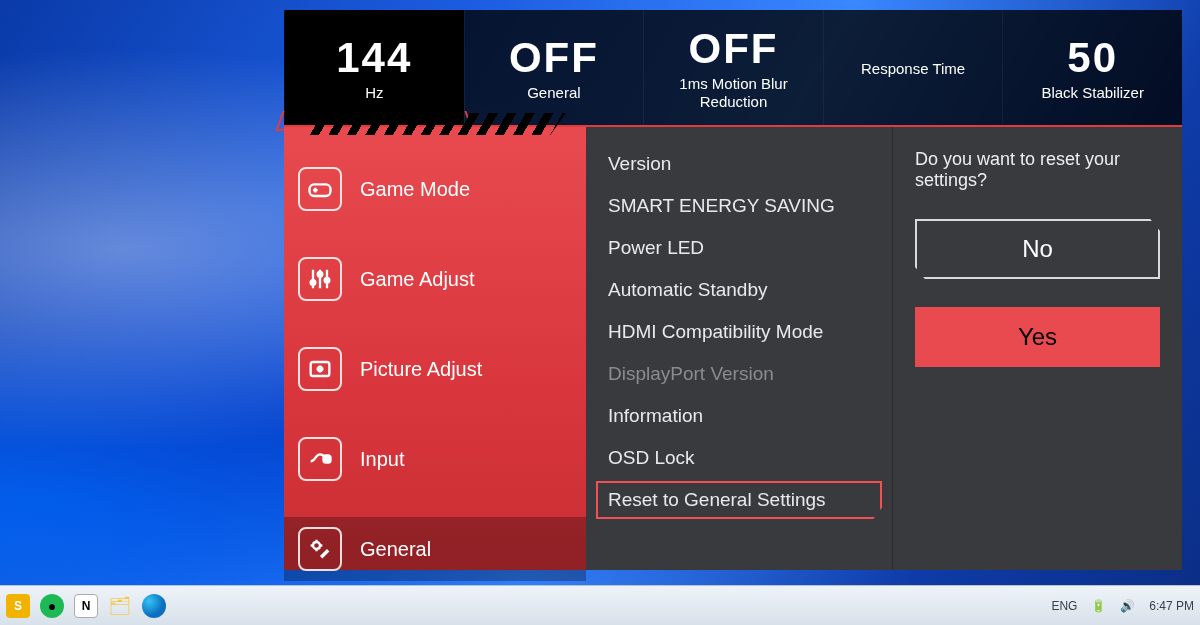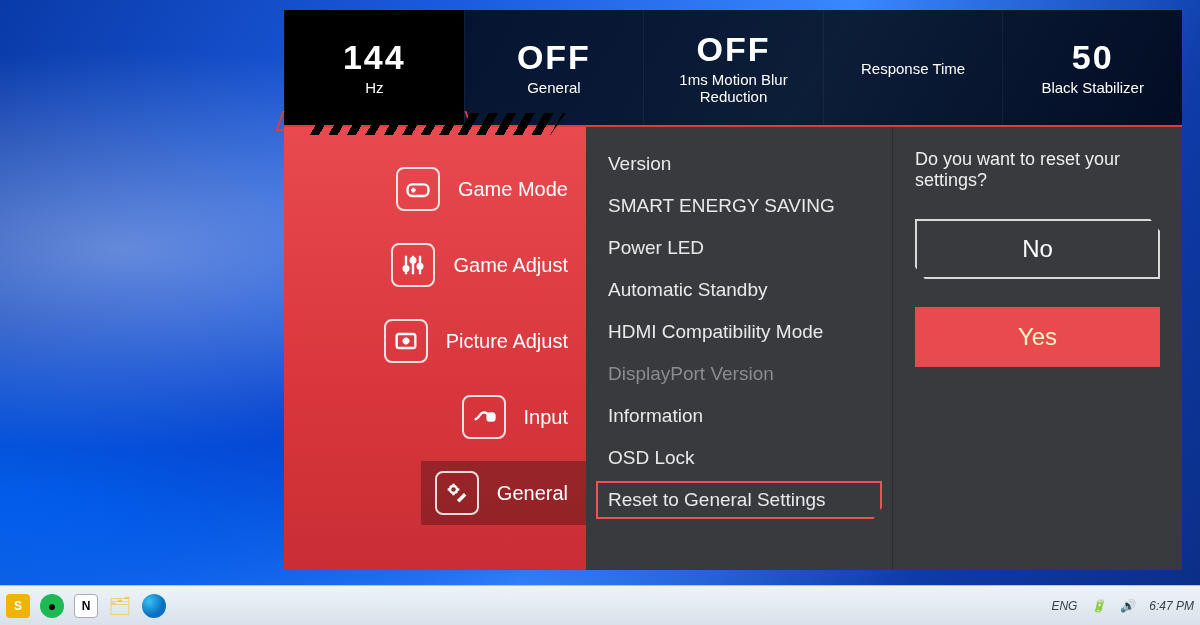--- a/index.html
+++ b/index.html
@@ -17,42 +17,42 @@
 
 
 .taskbar {
   position:absolute; left:0; right:0; bottom:0; height:40px;
   background:linear-gradient(#eef3f8,#d8e1ea);
   display:flex; align-items:center; padding:0 6px; gap:10px;
   border-top:1px solid #b8c2cc;
   font-size:12px; color:#3a4048;
 }
 .taskbar .tb-left { display:flex; gap:10px; align-items:center; }
-.taskbar .tb-right { margin-left:auto; display:flex; gap:14px; align-items:flex-end;font-style:italic; }
+.taskbar .tb-right { margin-left:auto; display:flex; gap:14px; align-items:flex-end; }
 .tb-icon { width:24px; height:24px; display:flex; align-items:center; justify-content:center; border-radius:4px; }
 .spot { background:#1db954; color:#000; border-radius:50%; font-weight:bold; font-size:14px; }
 .sublime { background:#f0b400; color:#fff; border-radius:4px; font-weight:bold; }
 .notion { background:#fff; color:#000; border:1px solid #aaa; border-radius:4px; font-weight:bold; }
 .folder { color:#f6c94c; font-size:18px; }
 .edge { background:radial-gradient(circle at 30% 30%,#36c2f3,#0b6fc1 60%,#0b6fc1); border-radius:50%; }
 
 
 .osd-top {
   position:absolute; top:10px; left:284px; right:18px; height:115px;
   display:flex; gap:0;
 }
 .stat {
   flex:1; color:#fff; text-align:center;
   display:flex; flex-direction:column; justify-content:center; align-items:center;
   background:rgba(0,0,0,.78);
   border-left:1px solid rgba(255,255,255,.05);
   padding:8px 4px;
 }
 .stat:first-child { position:relative; background:#000; }
-.stat .val { font-size:34px; font-weight:800; font-family:"Arial Black",Arial,sans-serif; letter-spacing:2px; }
+.stat .val { font-size:42px; font-weight:800; font-family:"Arial Black",Arial,sans-serif; letter-spacing:2px; }
 .stat .lbl { font-size:15px; margin-top:2px; line-height:1.15; }
 
 
 .stat:first-child::before,
 .stat:first-child::after {
   content:""; position:absolute; width:70px; height:18px;
   border:2px solid #e33b3b;
 }
 .stat:first-child::before { left:-6px; bottom:-6px; border-top:none; border-right:none; transform:skew(-20deg); }
 .stat:first-child::after  { right:-6px; bottom:-6px; border-top:none; border-left:none; transform:skew(20deg); }
@@ -62,23 +62,22 @@
   position:absolute; top:125px; left:284px; right:18px; bottom:55px;
   display:flex;
   background:#383a3d;
   border-top:2px solid #e33b3b;
 }
 
 
 .menu {
   width:302px; padding:30px 0 10px;
   background:linear-gradient(#e84a4f,#d8363c 60%,#c92e34);
-  display:flex; flex-direction:column; gap:12px;
+  display:flex; flex-direction:column; gap:26px;
   position:relative;
-  align-items:flex-end;
 }
 
 .menu-stripe { position:absolute; top:-14px; left:20px; right:20px; height:22px;
   background:repeating-linear-gradient(120deg,#000 0 8px,transparent 8px 16px);
   clip-path:polygon(6% 0,100% 0,94% 100%,0 100%);
 }
 .menu-item {
   display:flex; align-items:center; gap:18px; padding:10px 18px 10px 14px;
   color:#fff; font-size:20px;
 }
@@ -109,21 +108,21 @@
   border-left:1px solid rgba(0,0,0,.25);
 }
 .btn {
   height:60px; display:flex; align-items:center; justify-content:center;
   font-size:24px; cursor:pointer;
 }
 .btn-no {
   border:2px solid #d9d9d9; color:#fff;
   clip-path:polygon(0 0,96% 0,100% 20%,100% 100%,4% 100%,0 80%);
 }
-.btn-yes { background:#e84a4f; color:#fef9c3; }
+.btn-yes { background:#e84a4f; color:#000000; }
 </style>
 </head>
 <body>
 
 <div class="desktop"></div>
 
 <div class="osd-top">
   <div class="stat">
     <div class="val">144</div>
     <div class="lbl">Hz</div>

